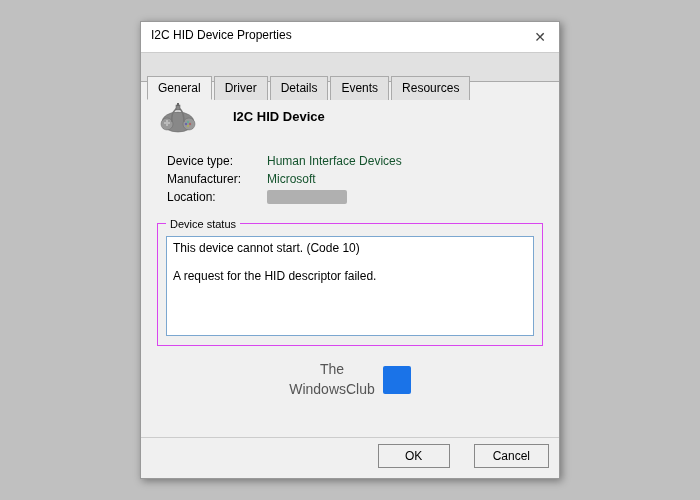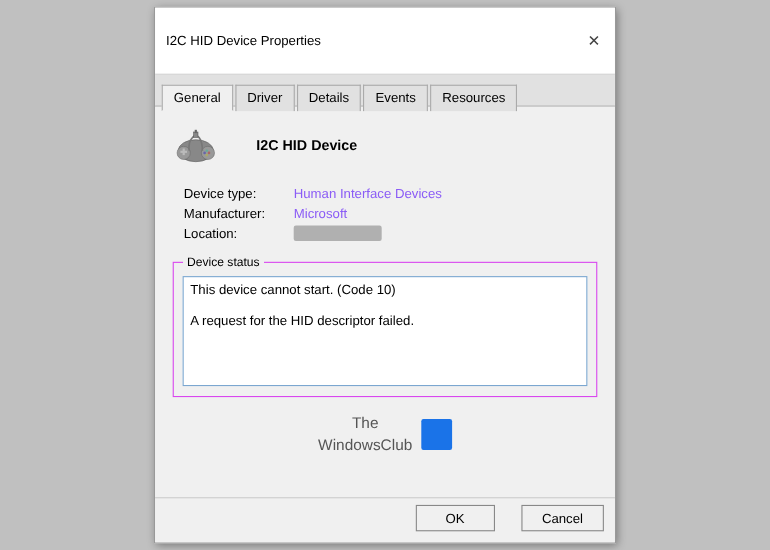--- a/index.html
+++ b/index.html
@@ -17,23 +17,22 @@
     .dialog {
       background: #f0f0f0;
       border: 1px solid #999;
       box-shadow: 2px 2px 8px rgba(0,0,0,0.4);
       width: 420px;
     }
 
     .title-bar {
       background: #ffffff;
       border-bottom: 1px solid #ccc;
-      padding: 21px 10px;
-      display: flex;
-      align-items: center;
+      padding: 6px 10px;
+      display: flex;
       justify-content: space-between;
     }
 
     .title-bar-text {
       font-size: 12px;
       color: #000;
     }
 
     .close-btn {
       width: 18px;
@@ -60,21 +59,21 @@
     .tab {
       padding: 4px 10px;
       border: 1px solid #aaa;
       border-bottom: none;
       background: #e1e1e1;
       margin-right: 2px;
       cursor: pointer;
       font-size: 12px;
       color: #000;
       position: relative;
-      top: 5px;
+      top: 19px;
     }
 
     .tab.active {
       background: #f0f0f0;
       border-bottom: 1px solid #f0f0f0;
       font-weight: normal;
       z-index: 1;
     }
 
     .content {
@@ -113,21 +112,21 @@
     }
 
     .prop-label {
       width: 100px;
       color: #000;
       font-size: 12px;
       flex-shrink: 0;
     }
 
     .prop-value {
-      color: #8b5cf6;
+      color: #14532d;
       font-size: 12px;
     }
 
     .prop-value.blurred {
       background: #b0b0b0;
       color: #b0b0b0;
       border-radius: 2px;
       min-width: 80px;
     }
 

